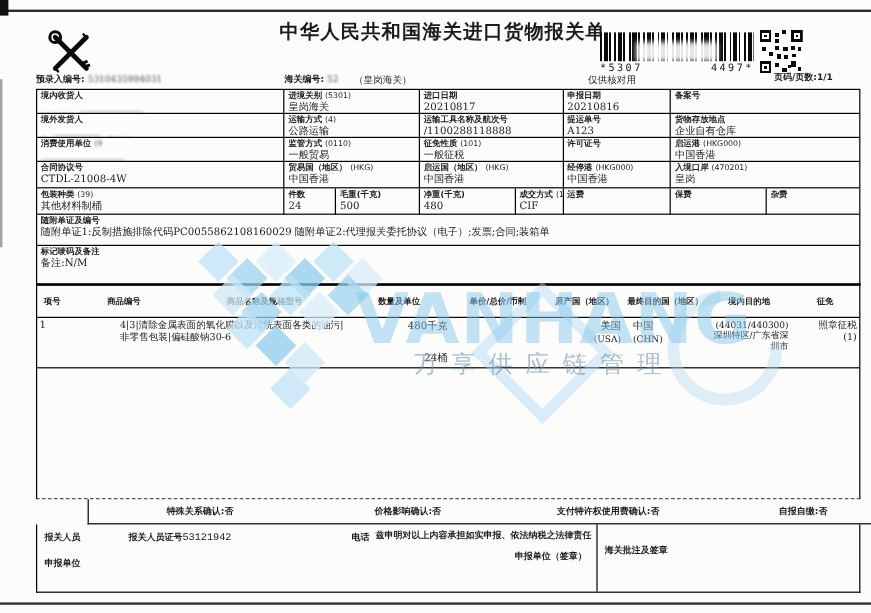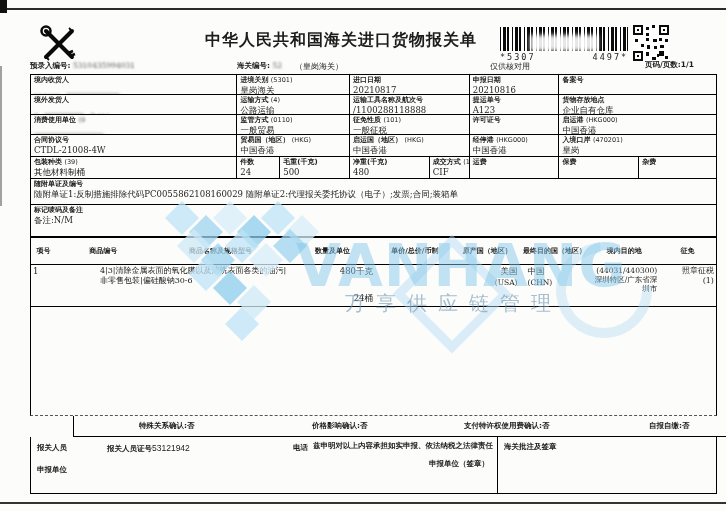--- a/index.html
+++ b/index.html
@@ -9,21 +9,21 @@
     font-family:"DejaVu Serif","Liberation Serif",serif; color:#1c1c1c; overflow:hidden;
   }
   
   .scan-top { position:absolute; left:0; top:8px; width:726px; height:2px; background:#2b2b2b; }
   .scan-bottom { position:absolute; left:0; top:502px; width:726px; height:2px; background:#333; }
   .scan-corner { position:absolute; left:0; top:0; width:7px; height:13px; background:#111; }
   .scan-left { position:absolute; left:0; top:66px; width:2px; height:140px; background:#555; opacity:.55; }
 
   
   .emblem { position:absolute; left:38px; top:22px; }
-  .title { position:absolute; left:205px; top:30px; width:300px; text-align:left;
+  .title { position:absolute; left:205px; top:17px; width:300px; text-align:right;
     font-family:Liberation Serif, serif; font-weight:bold; font-size:16px; letter-spacing:1px; }
   .barcode-wrap { position:absolute; left:500px; top:27px; width:128px; }
   .barcode { position:relative; width:128px; height:24px;
     background:repeating-linear-gradient(90deg,#0a0a0a 0 1.5px,#fff 1.5px 3px,#0a0a0a 3px 6.5px,#fff 6.5px 7.5px,#0a0a0a 7.5px 9px,#fff 9px 12px); }
   .barcode-fade { position:absolute; left:30px; top:8px; width:68px; height:16px; background:#fff; filter:blur(2px); opacity:.9; }
   .barcode-text { font-family:"DejaVu Sans Mono","Liberation Mono",monospace; font-size:8.5px; letter-spacing:2px; margin-top:1px; white-space:pre; }
   .qr { position:absolute; left:633px; top:25px; }
 
   
   .preheader { position:absolute; left:0; top:61px; width:726px; height:13px; font-size:8px; }
@@ -54,21 +54,21 @@
   
   .confirm { position:absolute; left:30px; top:416px; width:687px; height:21px;
     border-left:1px solid #000; border-right:1px solid #000; border-bottom:1.5px solid #000;margin-left:43px; }
   .confirm span { position:absolute; top:5px; font-family:"DejaVu Sans","Liberation Sans",sans-serif; font-weight:bold; font-size:7.5px; }
 
   
   .footer { position:absolute; left:30px; top:437px; width:687px; height:57px; border:1.5px solid #000; border-top:none; display:flex; }
   .f-left { position:relative; width:467px; border-right:1px solid #000; }
   .f-right { position:relative; flex:1; }
   .f-lbl { position:absolute; font-family:"DejaVu Sans","Liberation Sans",sans-serif; font-weight:bold; font-size:7.5px; white-space:nowrap; }
-  .f-val { font-weight:normal; font-family:Liberation Sans, sans-serif; font-size:8.5px; }
+  .f-val { font-weight:normal; font-family:Liberation Mono, monospace; font-size:8.5px; }
 
   
   .watermark { position:absolute; left:0; top:0; width:726px; height:511px; pointer-events:none; z-index:5; }
   .cube { position:absolute; width:24px; height:24px; transform:rotate(45deg); opacity:.75; }
   .wm-brand { position:absolute; left:296px; top:232px; font-family:"DejaVu Sans","Liberation Sans",sans-serif;
     font-weight:bold; font-size:58px; letter-spacing:1px; color:rgba(130,198,232,.48); }
   .wm-slogan { position:absolute; left:345px; top:290px; font-family:"DejaVu Sans","Liberation Sans",sans-serif;
     font-size:20px; letter-spacing:11px; color:rgba(110,150,178,.6); }
   .wm-diamond { position:absolute; left:410px; top:252px; width:84px; height:84px; transform:rotate(45deg);
     border:9px solid rgba(175,218,242,.45); }
@@ -350,21 +350,21 @@
   <div class="footer">
     <div class="f-left">
       <span class="f-lbl" style="left:6px; top:6px;">报关人员</span>
       <span class="f-lbl" style="left:76px; top:6px;"><span>报关人员证号</span><span class="f-val">53121942</span></span>
       <span class="f-lbl" style="left:262px; top:6px;">电话</span>
       <span class="f-lbl" style="left:182px; top:4px; width:280px; text-align:right; white-space:normal;">兹申明对以上内容承担如实申报、依法纳税之法律责任</span>
       <span class="f-lbl" style="left:178px; top:22px; width:280px; text-align:right;">申报单位（签章）</span>
       <span class="f-lbl" style="left:6px; top:28px;">申报单位</span>
     </div>
     <div class="f-right">
-      <span class="f-lbl" style="left:6px; top:5px;">海关批注及签章</span>
+      <span class="f-lbl" style="left:6px; top:17px;">海关批注及签章</span>
     </div>
   </div>
 
   <div class="watermark">
     <div class="cube" style="left:170px; top:206px; background:#bfe3f5;"></div>
     <div class="cube" style="left:194px; top:220px; background:#9fd4ef;"></div>
     <div class="cube" style="left:218px; top:206px; background:#d8eefa;"></div>
     <div class="cube" style="left:242px; top:220px; background:#8ecdec;"></div>
     <div class="cube" style="left:266px; top:206px; background:#bfe3f5;"></div>
     <div class="cube" style="left:290px; top:220px; background:#d8eefa;"></div>

